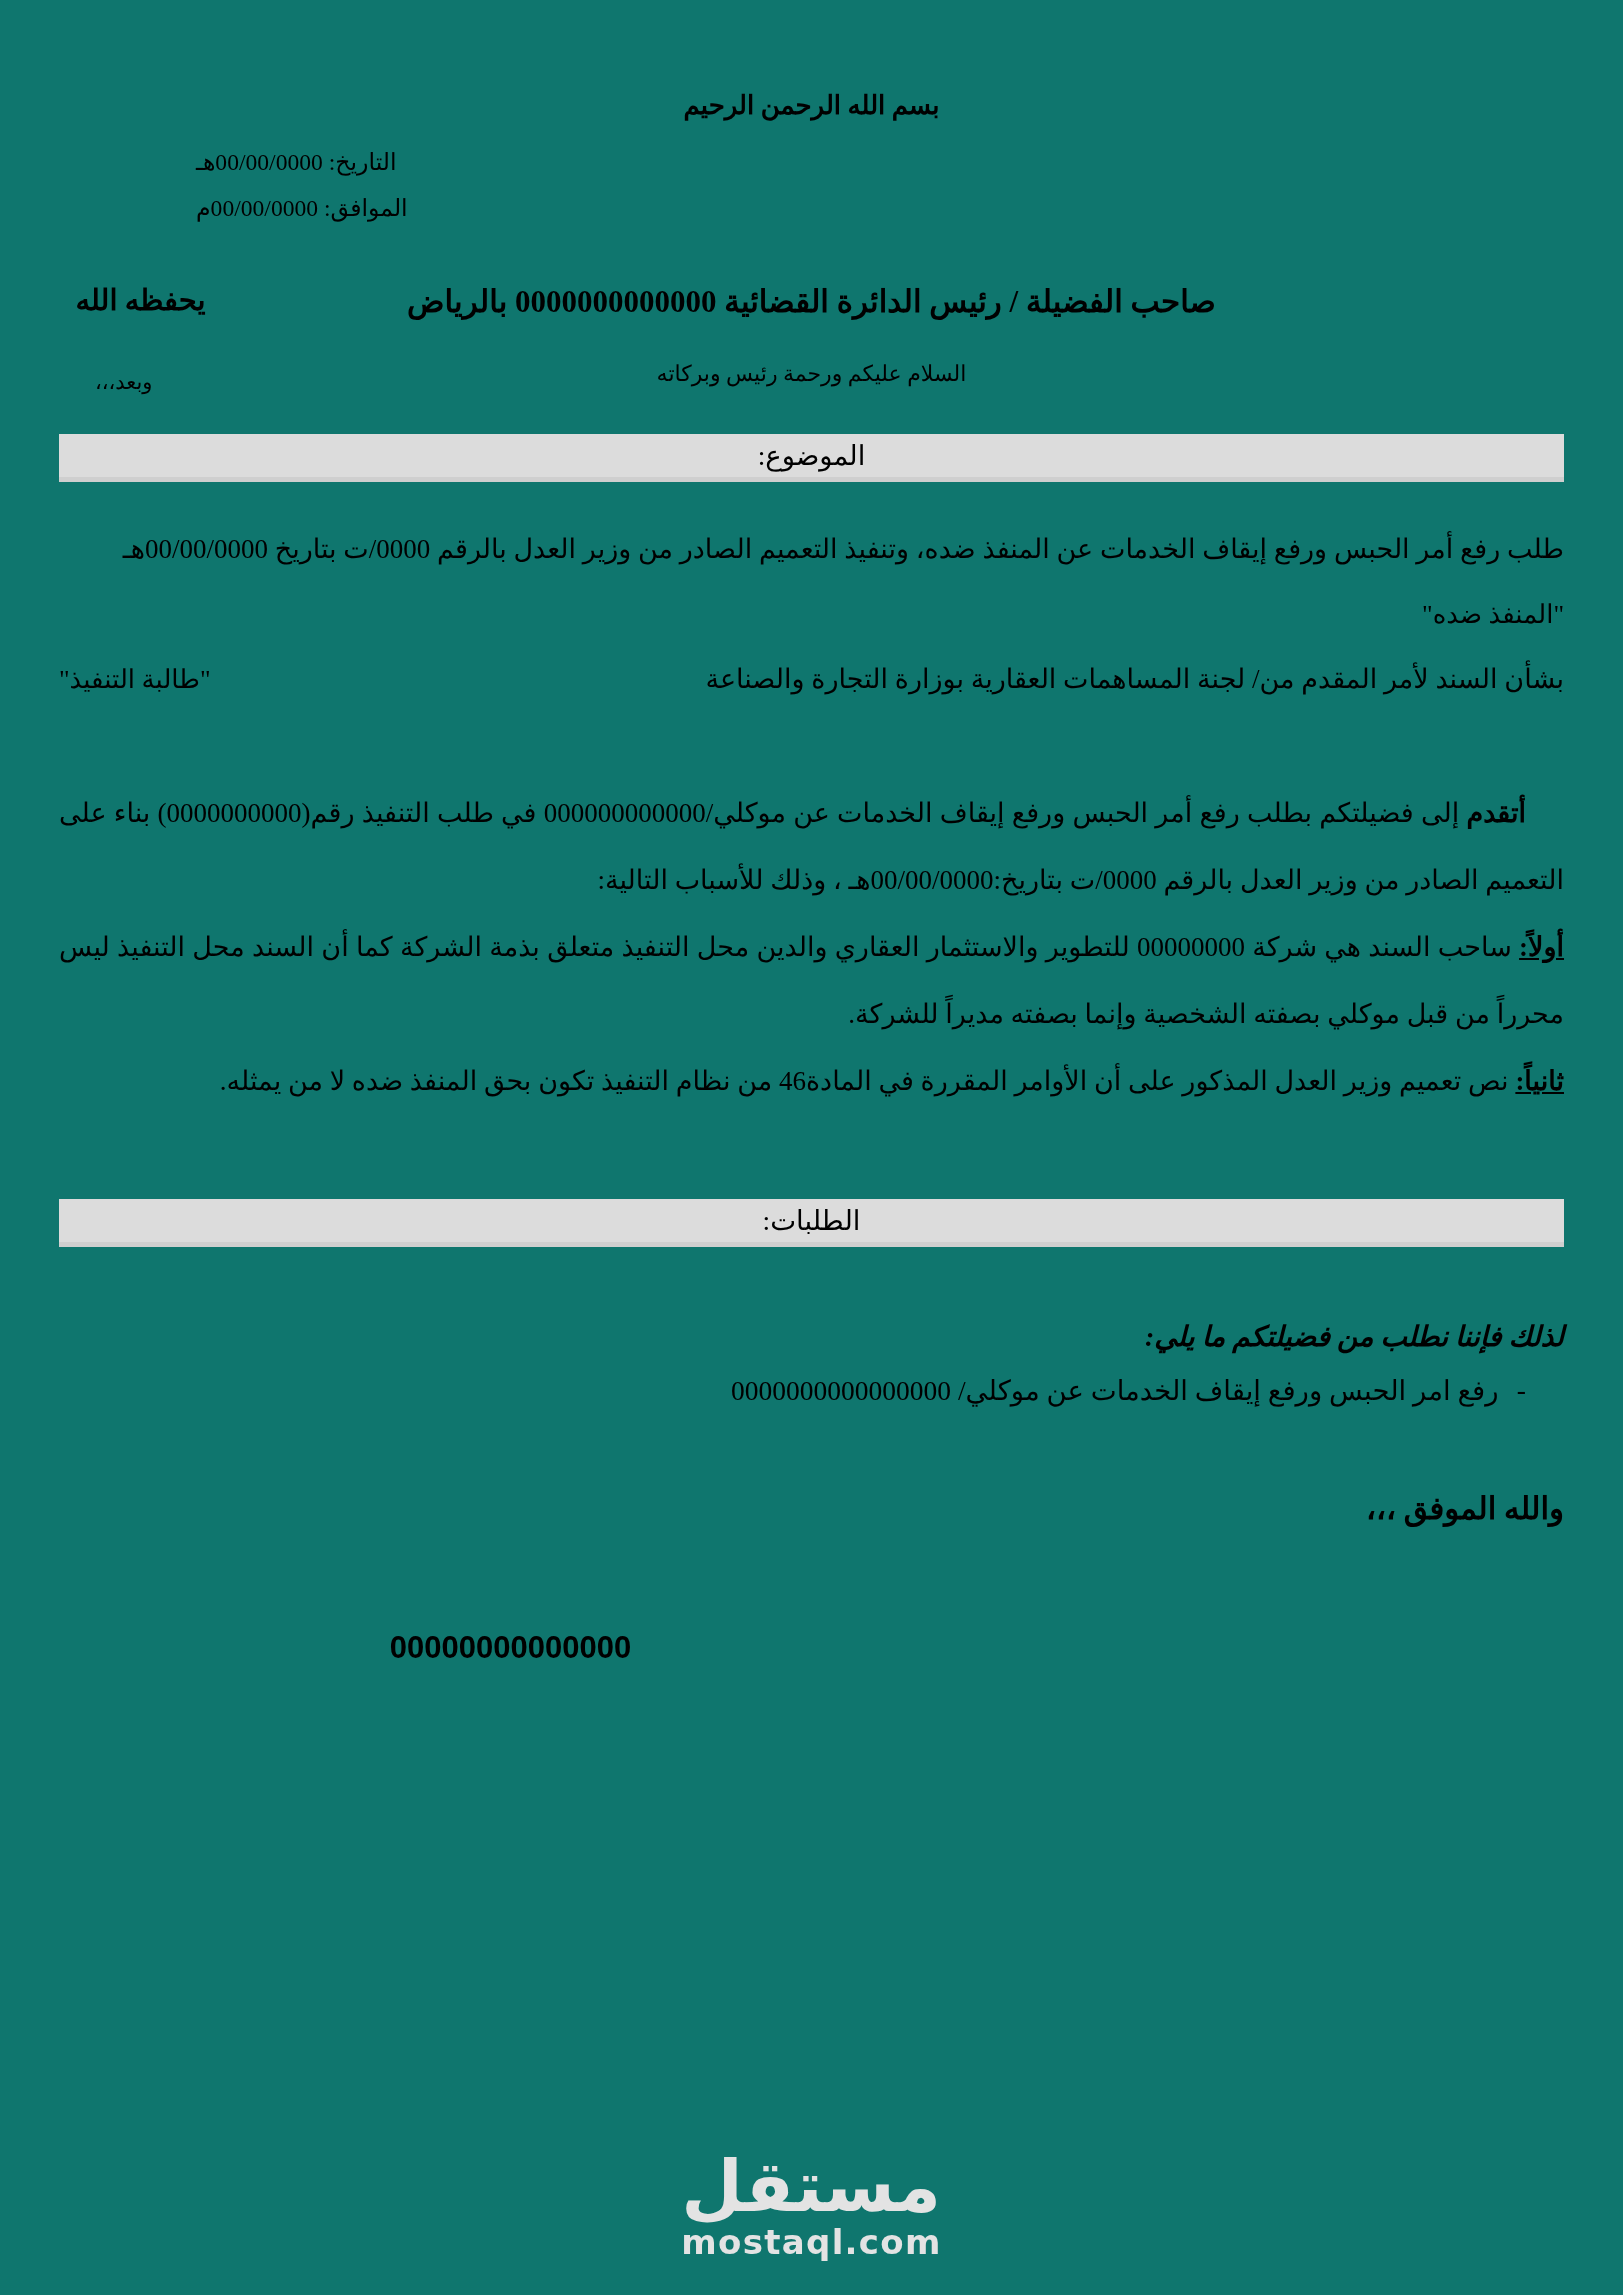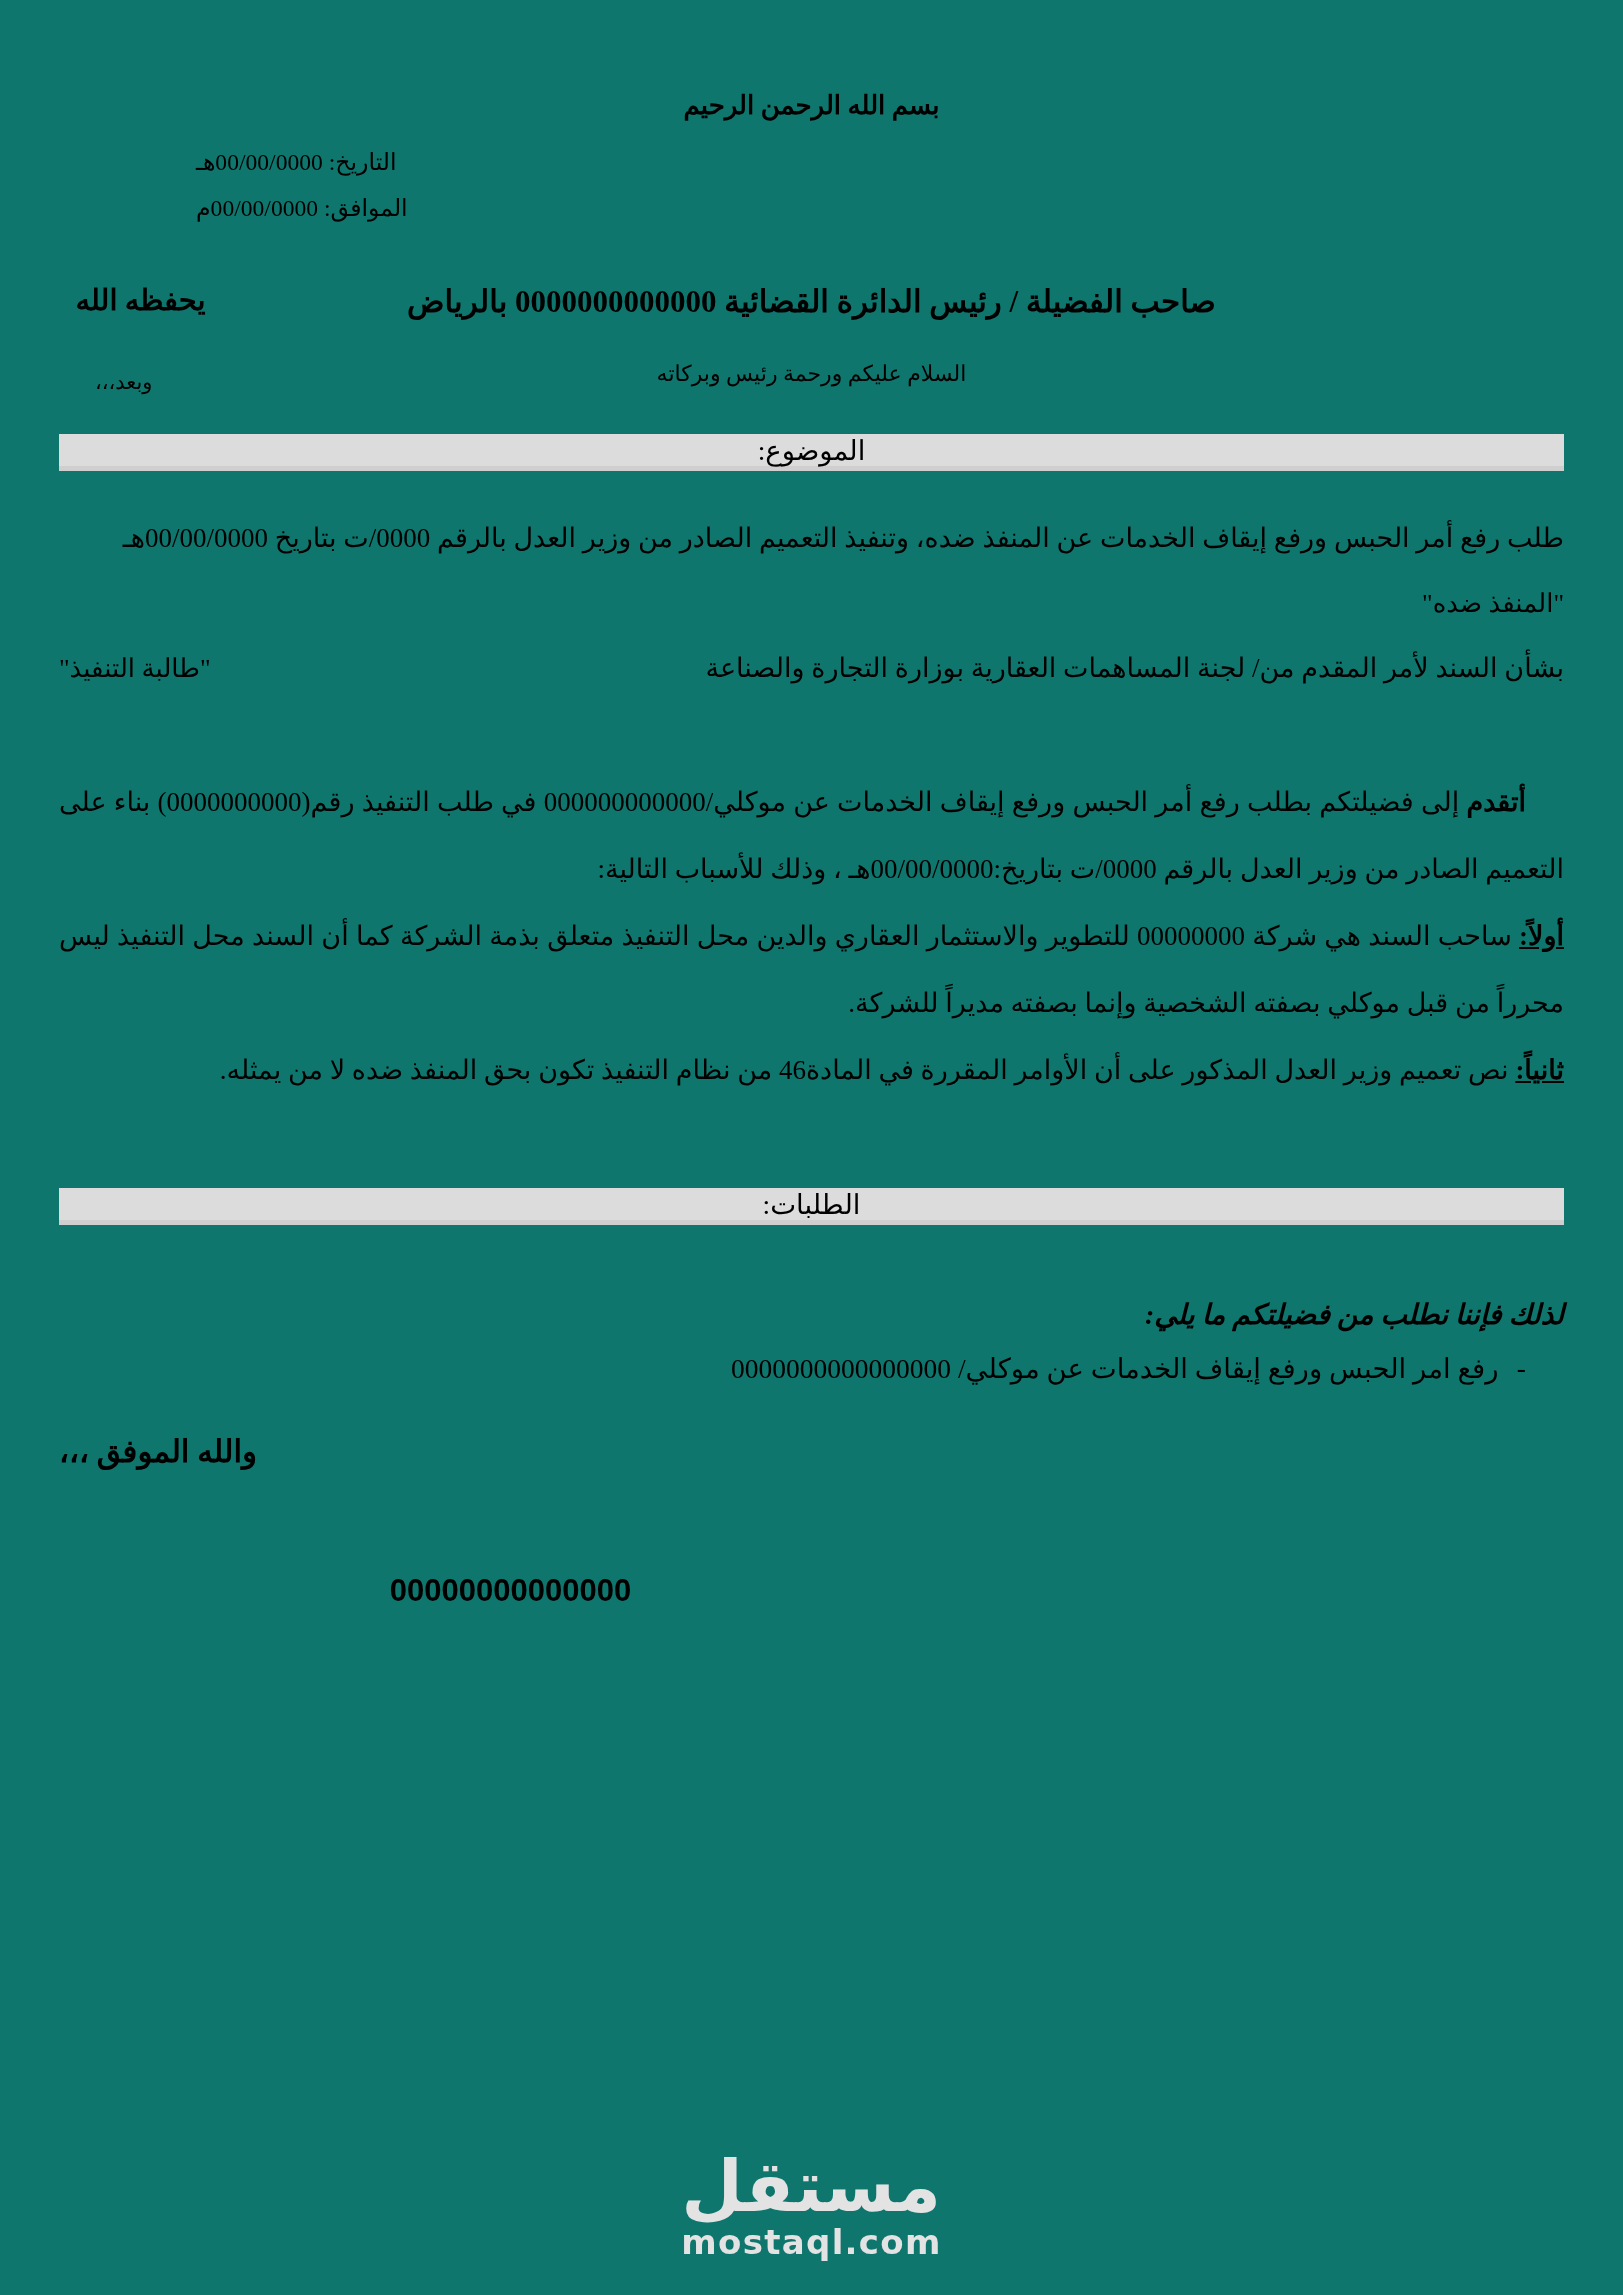--- a/index.html
+++ b/index.html
@@ -45,21 +45,21 @@
     text-align:center;
   }
   .greeting { font-size:22px; }
   .after-greeting {
     position:absolute; left:36px; top:9.2px;
     font-size:21px;
   }
 
   .section-bar {
     margin-top:47px;
-    height:37px;
+    height:48px;
     background:#dcdcdc;
     border-bottom:5.2px solid #cfcfcf;
     display:flex; align-items:center; justify-content:center;
     font-size:27.5px;
   }
   .section-bar.requests { margin-top:84px; }
 
   .para {
     font-size:27px;
     line-height:67px;
@@ -89,22 +89,22 @@
   }
   .req-item {
     margin-top:21px;
     padding-right:38px;
     font-size:27.5px;
     display:flex;
     gap:18.3px;
   }
 
   .closing {
-    margin-top:48px;
-    text-align:left;
+    margin-top:83px;
+    text-align:right;
     font-size:31px;
     font-weight:bold;
   }
 
   .signature-block {
     width:497px;
     margin-top:103px;
     margin-right:auto;
     margin-left:203px;
     text-align:center;

